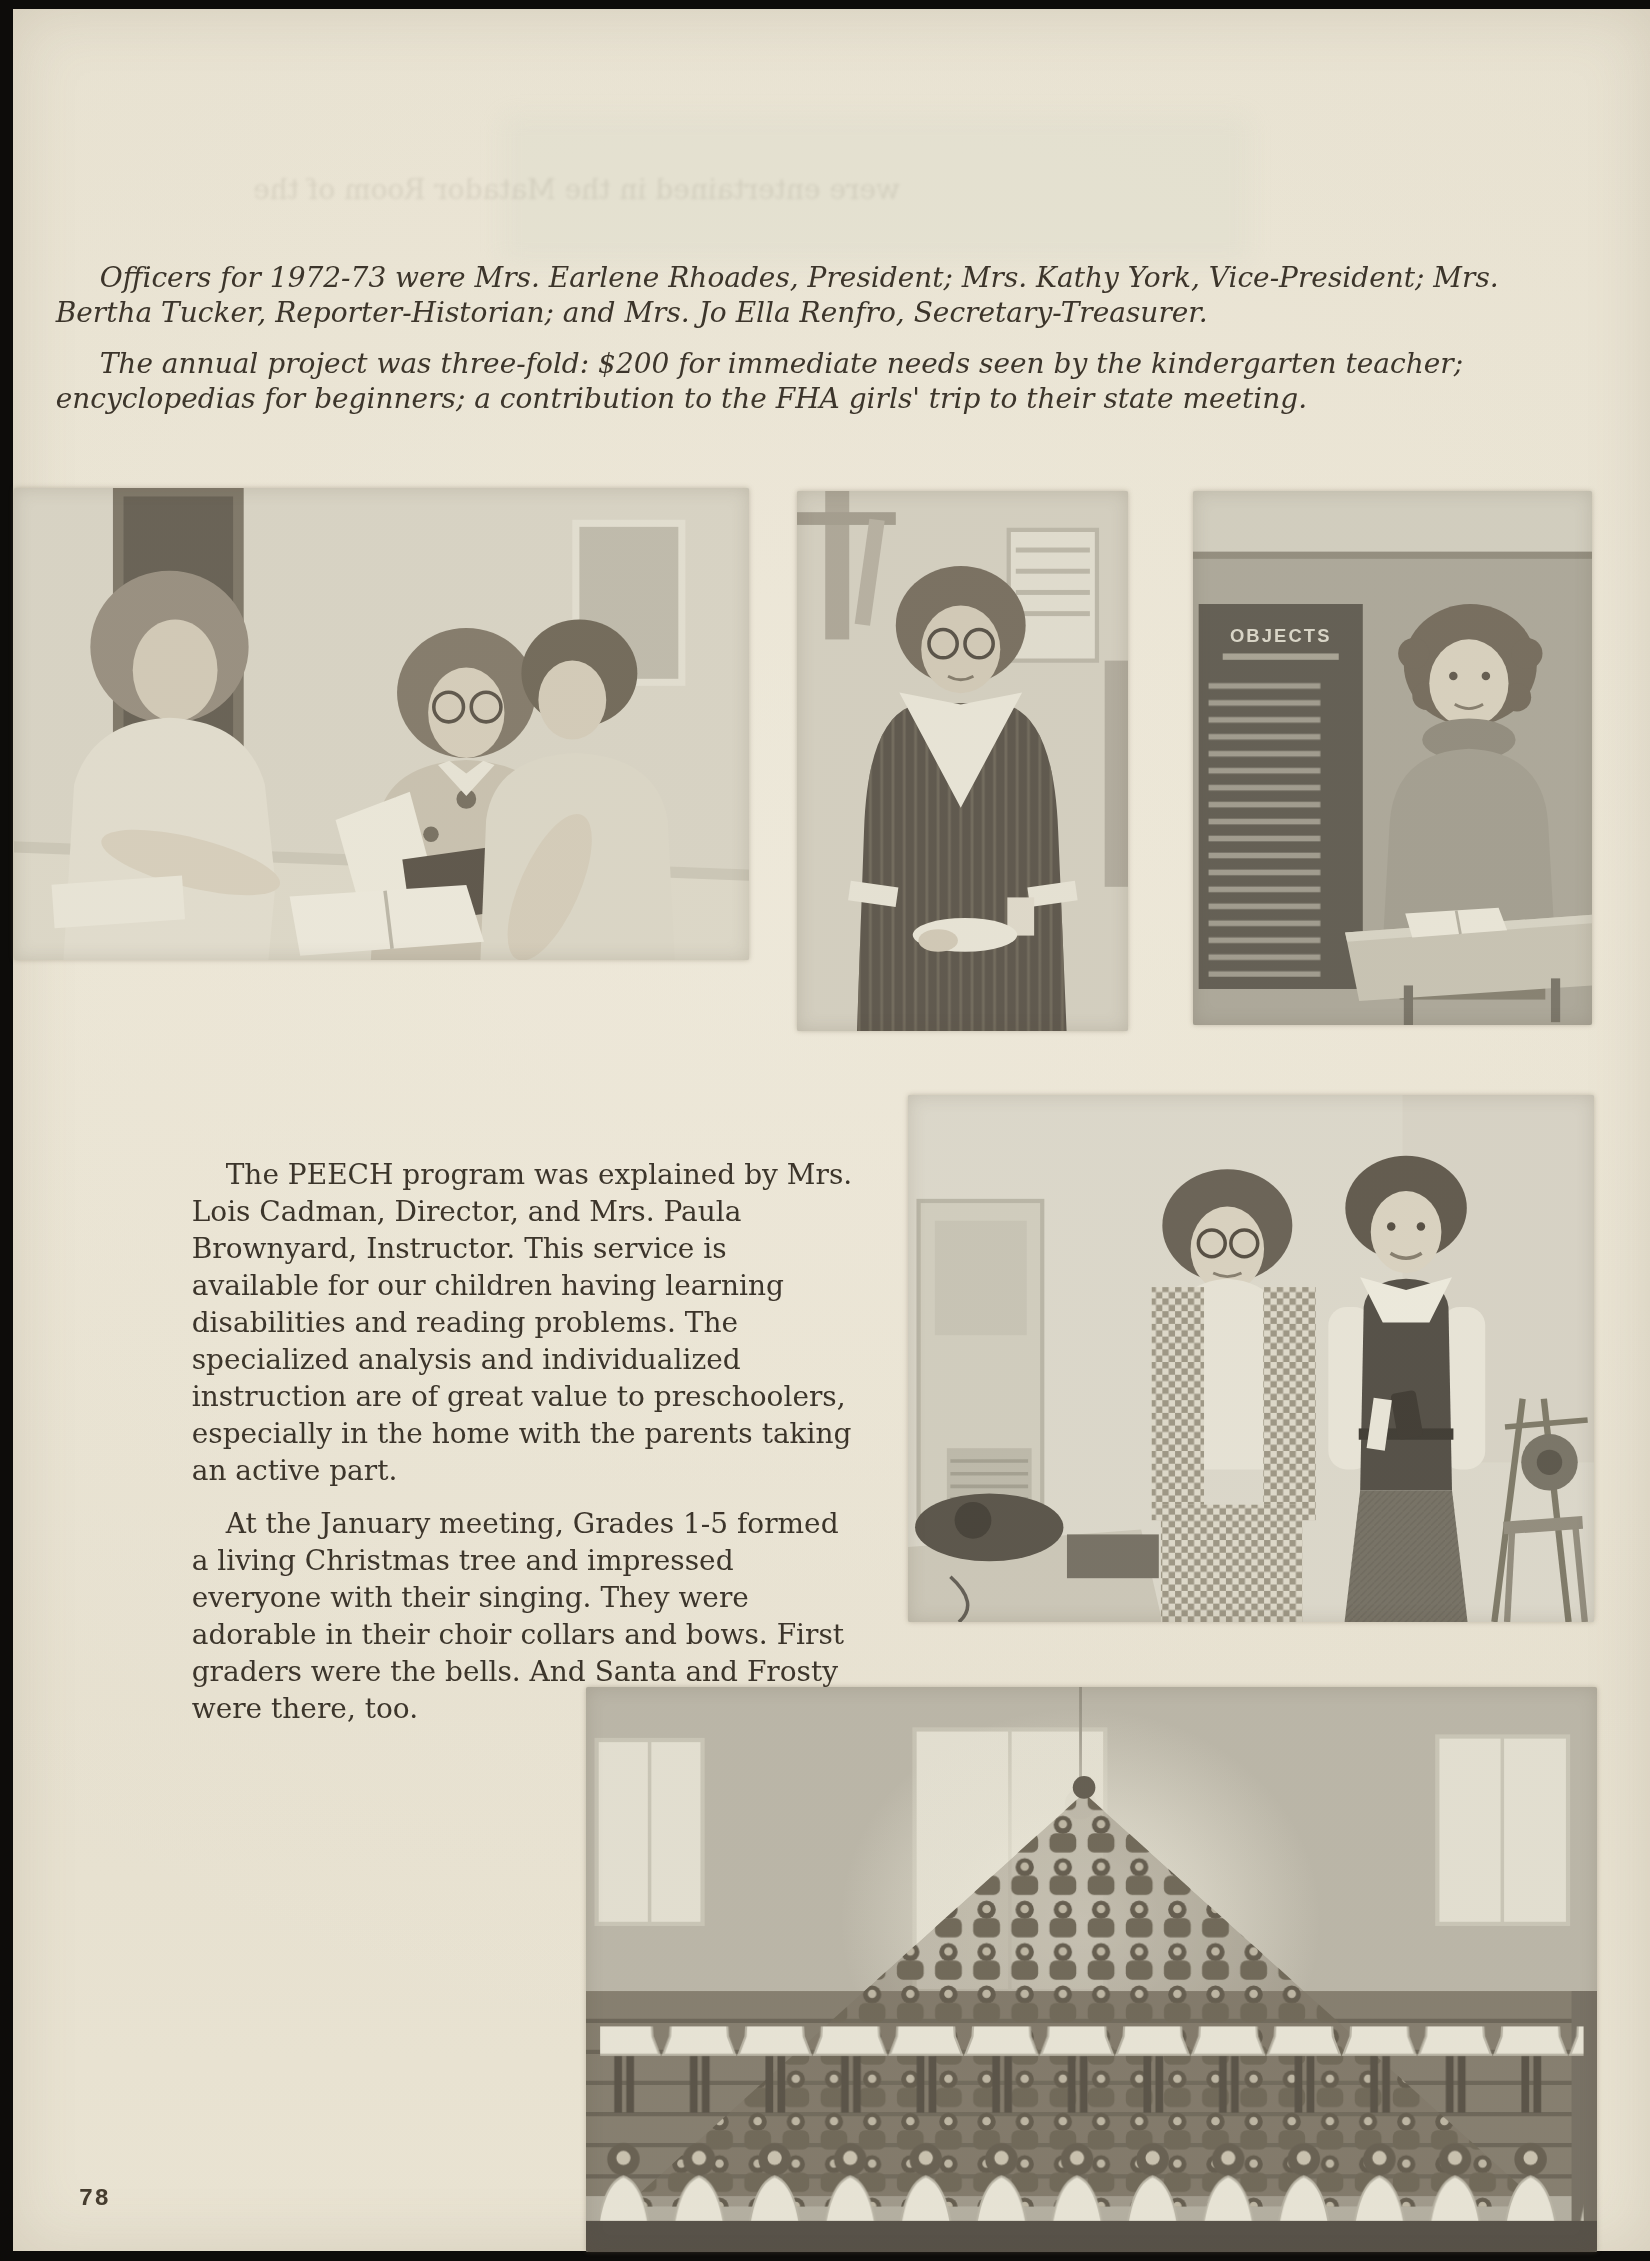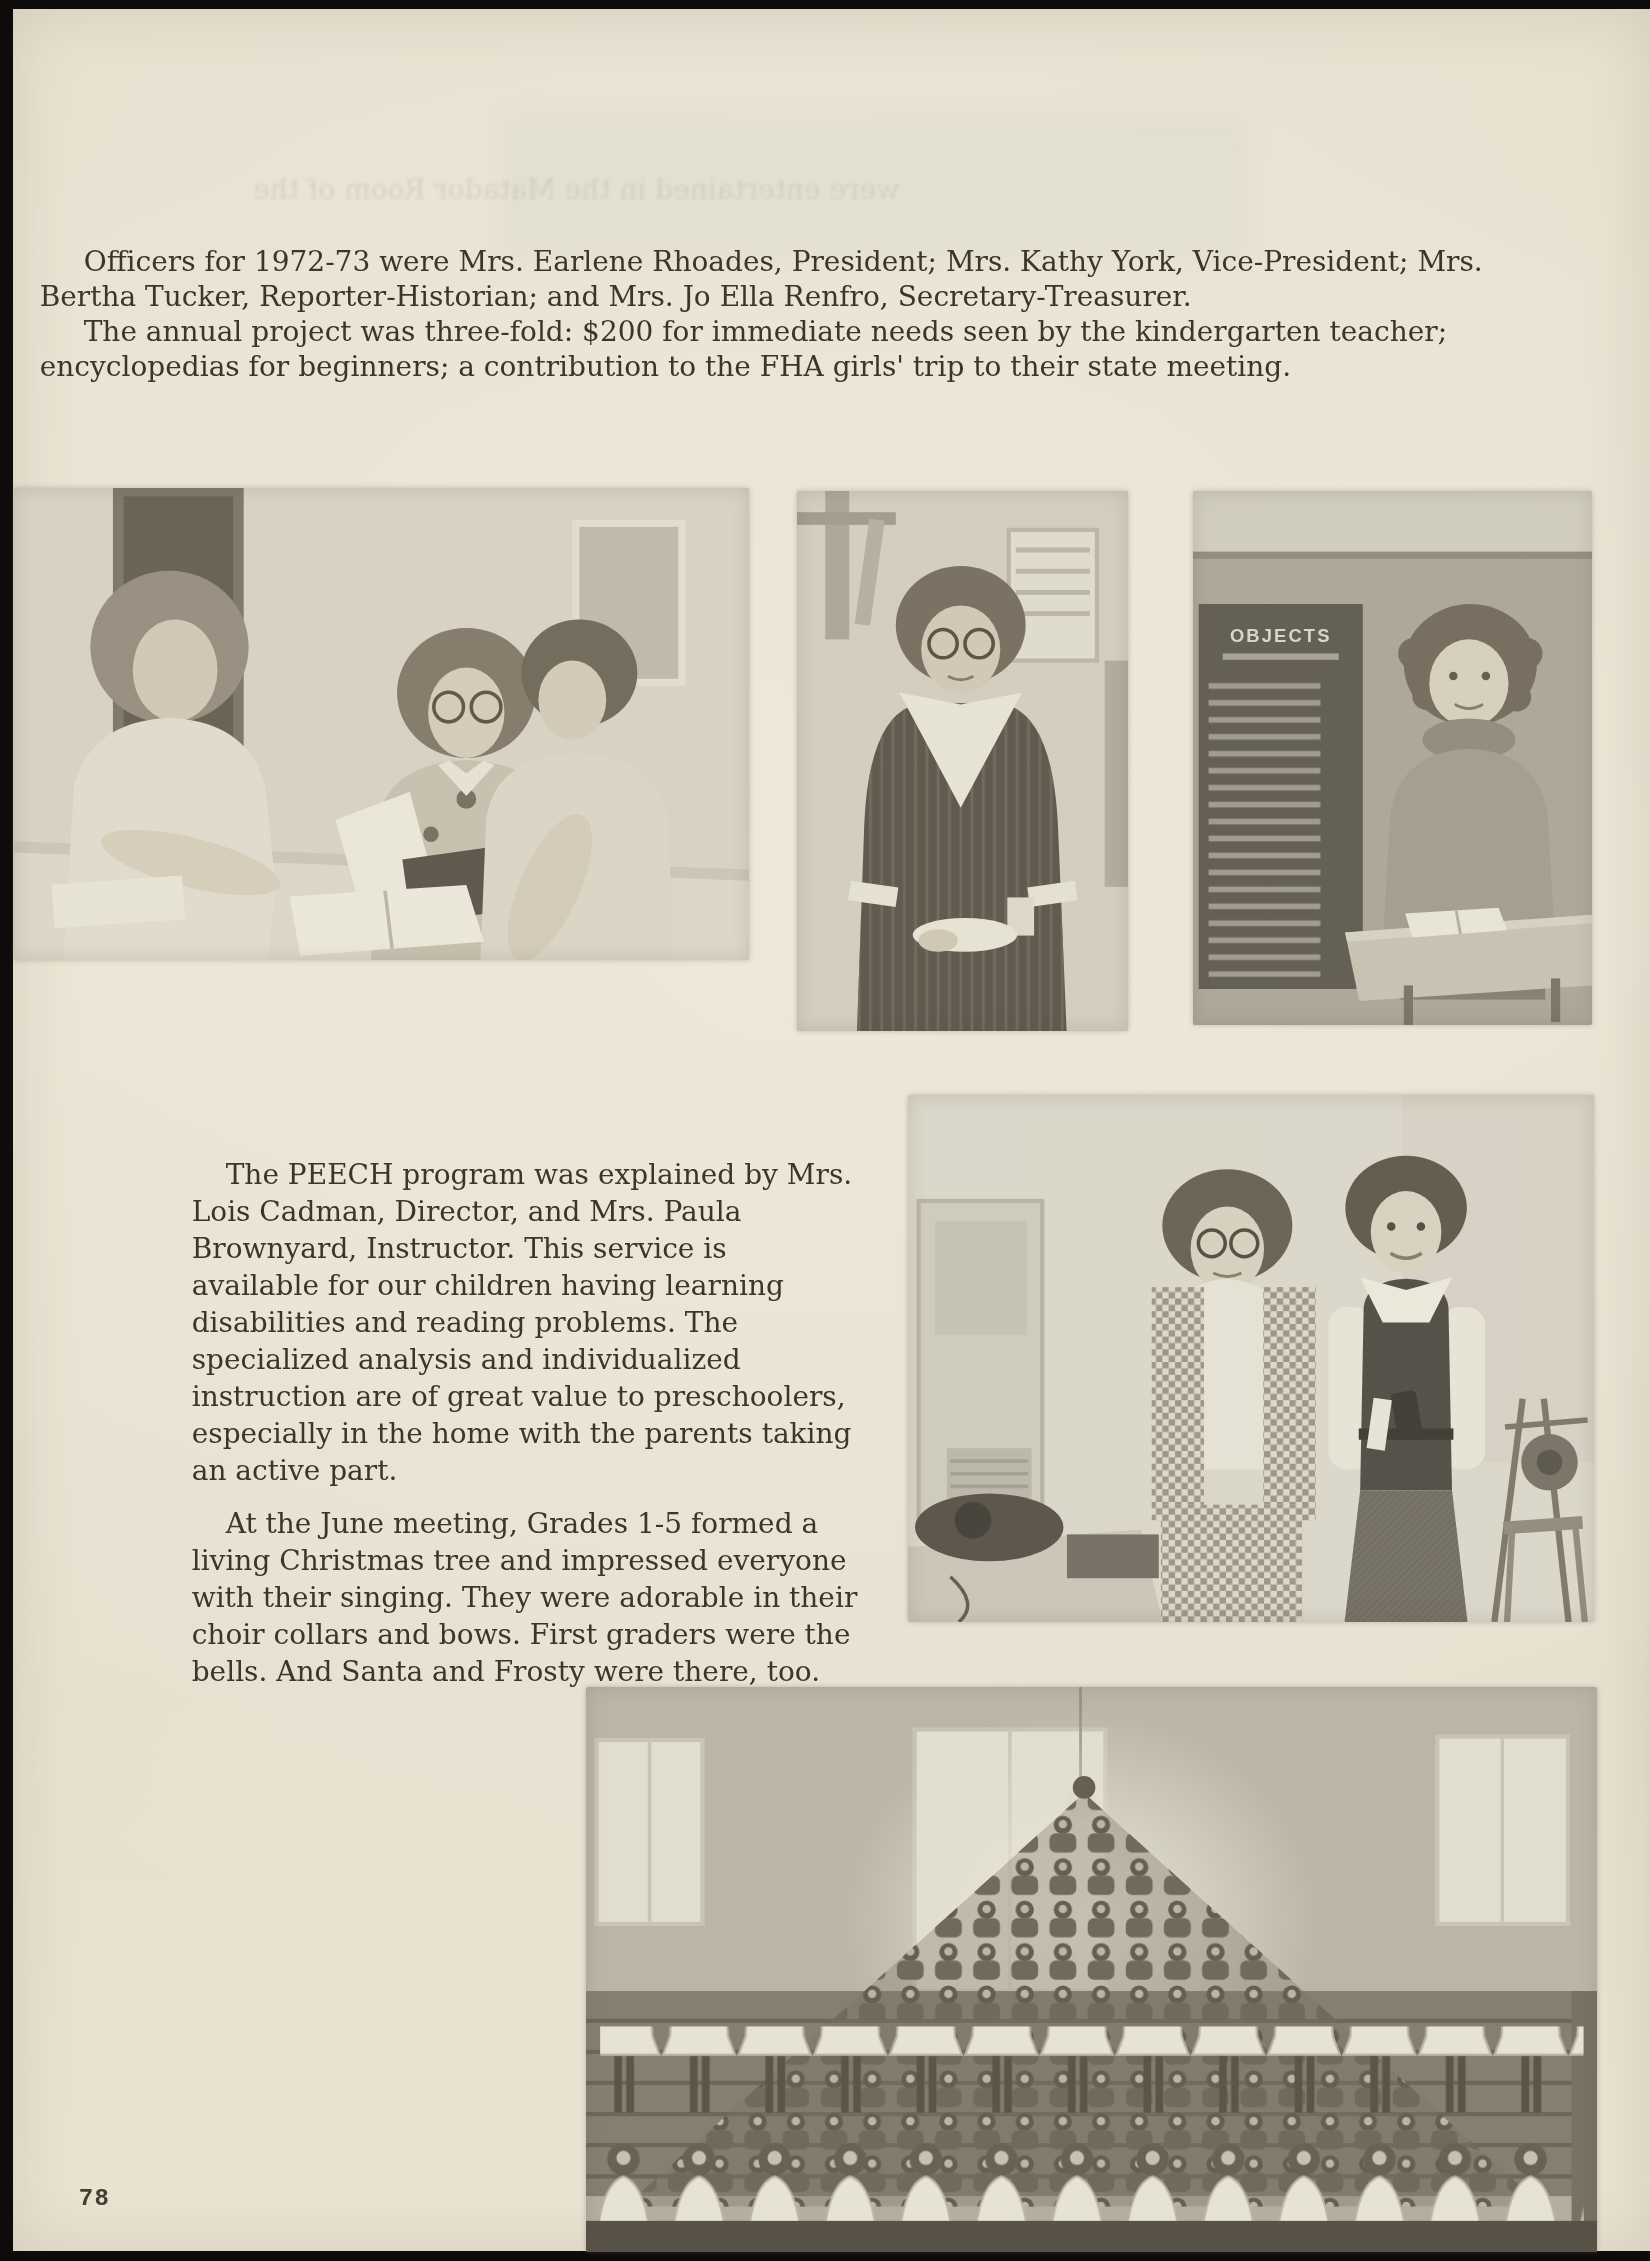--- a/index.html
+++ b/index.html
@@ -32,21 +32,21 @@
   .page-title{
     position:absolute;top:131px;right:65px;margin:0;
     font-family:"Liberation Serif", serif;
     font-weight:bold;font-size:51px;letter-spacing:-0.7px;
     color:#41382b;
   }
   .intro{
     position:absolute;left:27px;top:235px;width:1533px;
     font-size:28px;line-height:35px;color:#3c352b;
   }
-  .intro p{margin:0;text-indent:44px;}
+  .intro p{margin:16px;text-indent:44px;font-style:italic;}
   .peech{
     position:absolute;left:163px;top:1131px;width:700px;
     font-size:28px;line-height:37px;color:#3c352b;
   }
   .peech p{margin:16px;text-indent:34px;}
   .page-number{
     position:absolute;left:66px;top:2176px;
     font-family:Liberation Mono, monospace;font-weight:bold;
     font-size:24px;color:#463d2f;letter-spacing:1.4px;
   }
@@ -190,21 +190,21 @@
       <polygon points="215,625 564,600 564,612 218,638" fill="#d6d3c5"></polygon>
       <polygon points="300,598 432,590 444,622 310,632" fill="#eae7da"></polygon>
       <line x1="372" y1="594" x2="378" y2="627" stroke="#b0ac9e" stroke-width="4"></line>
       <rect x="298" y="700" width="13" height="56" fill="#6f6b60"></rect>
       <rect x="506" y="690" width="13" height="62" fill="#6f6b60"></rect>
     </svg>
   </figure>
 
   <div class="peech">
     <p>The PEECH program was explained by Mrs. Lois Cadman, Director, and Mrs. Paula Brownyard, Instructor. This service is available for our children having learning disabilities and reading problems. The specialized analysis and individualized instruction are of great value to preschoolers, especially in the home with the parents taking an active part.</p>
-    <p>At the June meeting, Grades 1-5 formed a living Christmas tree and impressed everyone with their singing. They were adorable in their choir collars and bows. First graders were the bells. And Santa and Frosty were there, too.</p>
+    <p>At the January meeting, Grades 1-5 formed a living Christmas tree and impressed everyone with their singing. They were adorable in their choir collars and bows. First graders were the bells. And Santa and Frosty were there, too.</p>
   </div>
 
   <figure class="photo photo-peech" style="margin:0;">
     <svg viewBox="0 0 971 746" preserveAspectRatio="none">
       <defs>
         <pattern id="check" width="18" height="18" patternUnits="userSpaceOnUse">
           <rect width="9" height="9" fill="#96907f"></rect>
           <rect x="9" y="9" width="9" height="9" fill="#96907f"></rect>
         </pattern>
         <pattern id="tweed" width="10" height="10" patternUnits="userSpaceOnUse">

